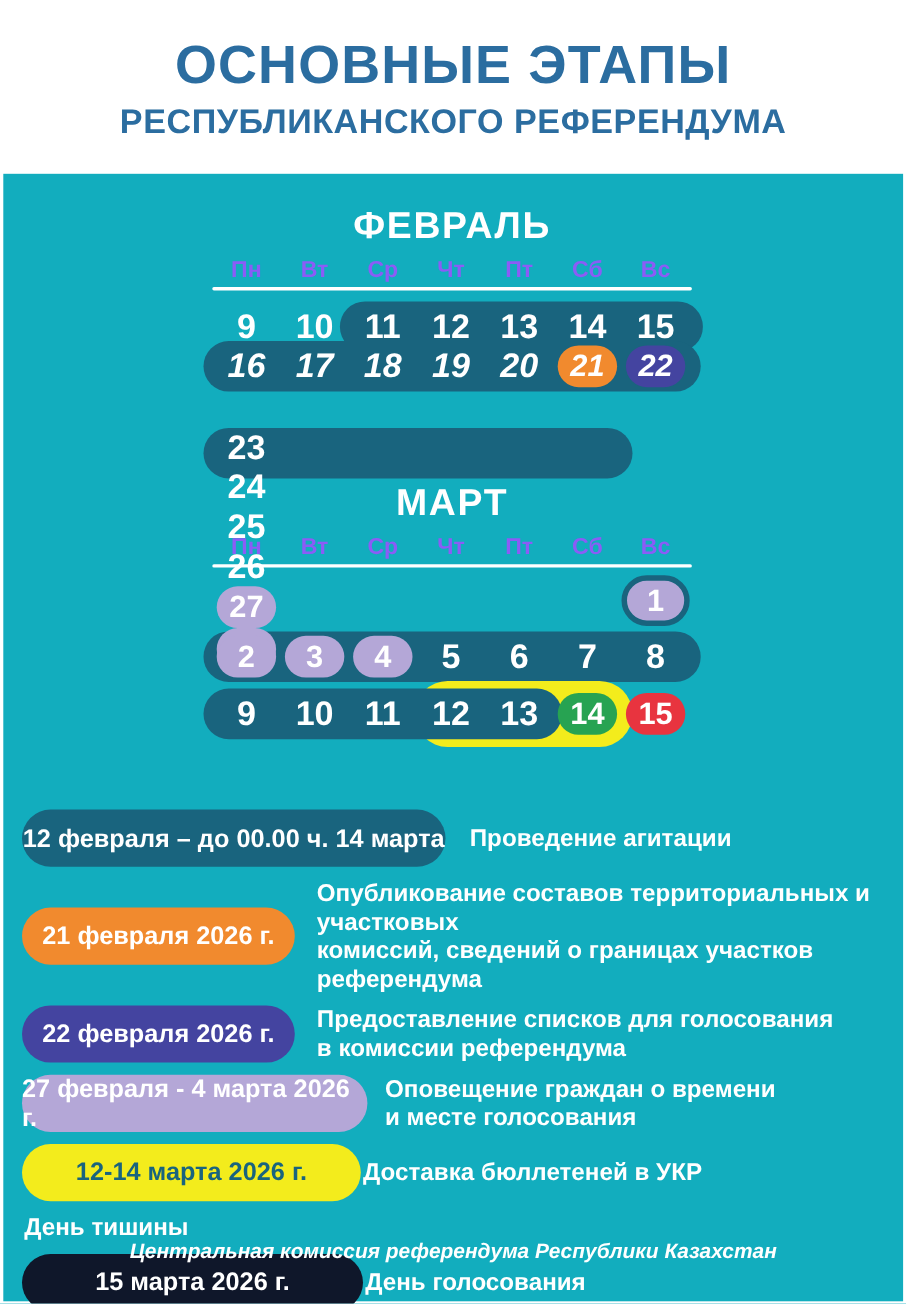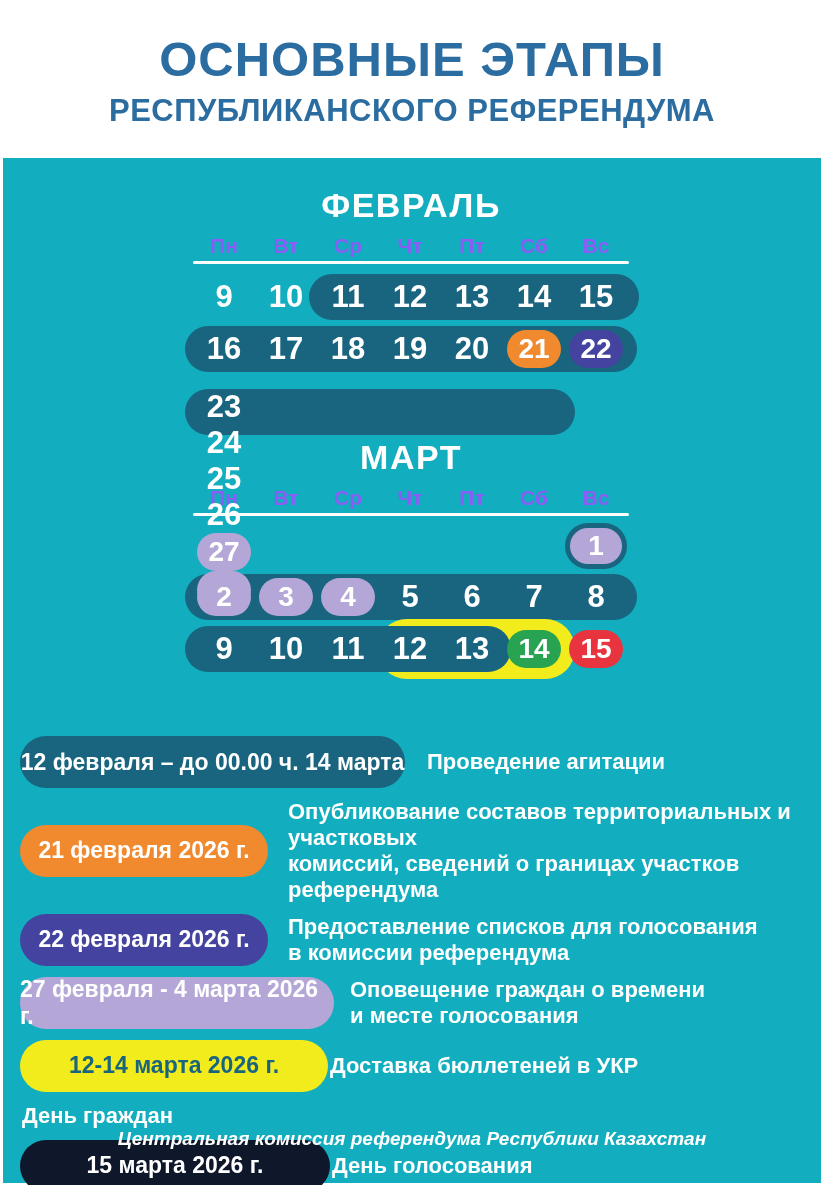--- a/index.html
+++ b/index.html
@@ -83,21 +83,21 @@
     <div class="pill" style="left:116px;width:330px;"></div>
     <div class="cell">9</div>
     <div class="cell">10</div>
     <div class="cell">11</div>
     <div class="cell">12</div>
     <div class="cell">13</div>
     <div class="cell">14</div>
     <div class="cell">15</div>
   </div>
 
-  <div class="row" style="top:326px;">
+  <div class="row" style="top:310px;font-style:italic;">
     <div class="pill" style="left:-8px;width:452px;"></div>
     <div class="cell">16</div>
     <div class="cell">17</div>
     <div class="cell">18</div>
     <div class="cell">19</div>
     <div class="cell">20</div>
     <div class="cell">
         <span class="badge b-or">21</span>
       </div>
     <div class="cell">
@@ -196,21 +196,21 @@
     <div class="lrow">
       <div class="lpill lp4">27 февраля - 4 марта 2026 г.</div>
       <div class="ldesc m16">Оповещение граждан о времени
 и месте голосования</div>
     </div>
     <div class="lrow">
       <div class="lpill lp5">12-14 марта 2026 г.</div>
       <div class="ldesc m18">Доставка бюллетеней в УКР</div>
     </div>
     <div class="lrow">
-      <div class="ldesc m18">День граждан</div>
+      <div class="ldesc m18">День тишины</div>
     </div>
     <div class="lrow">
       <div class="lpill lp7">15 марта 2026 г.</div>
       <div class="ldesc m18">День голосования</div>
     </div>
   </div>
 
   <div class="footer">Центральная комиссия референдума Республики Казахстан</div>
 
 </div>

